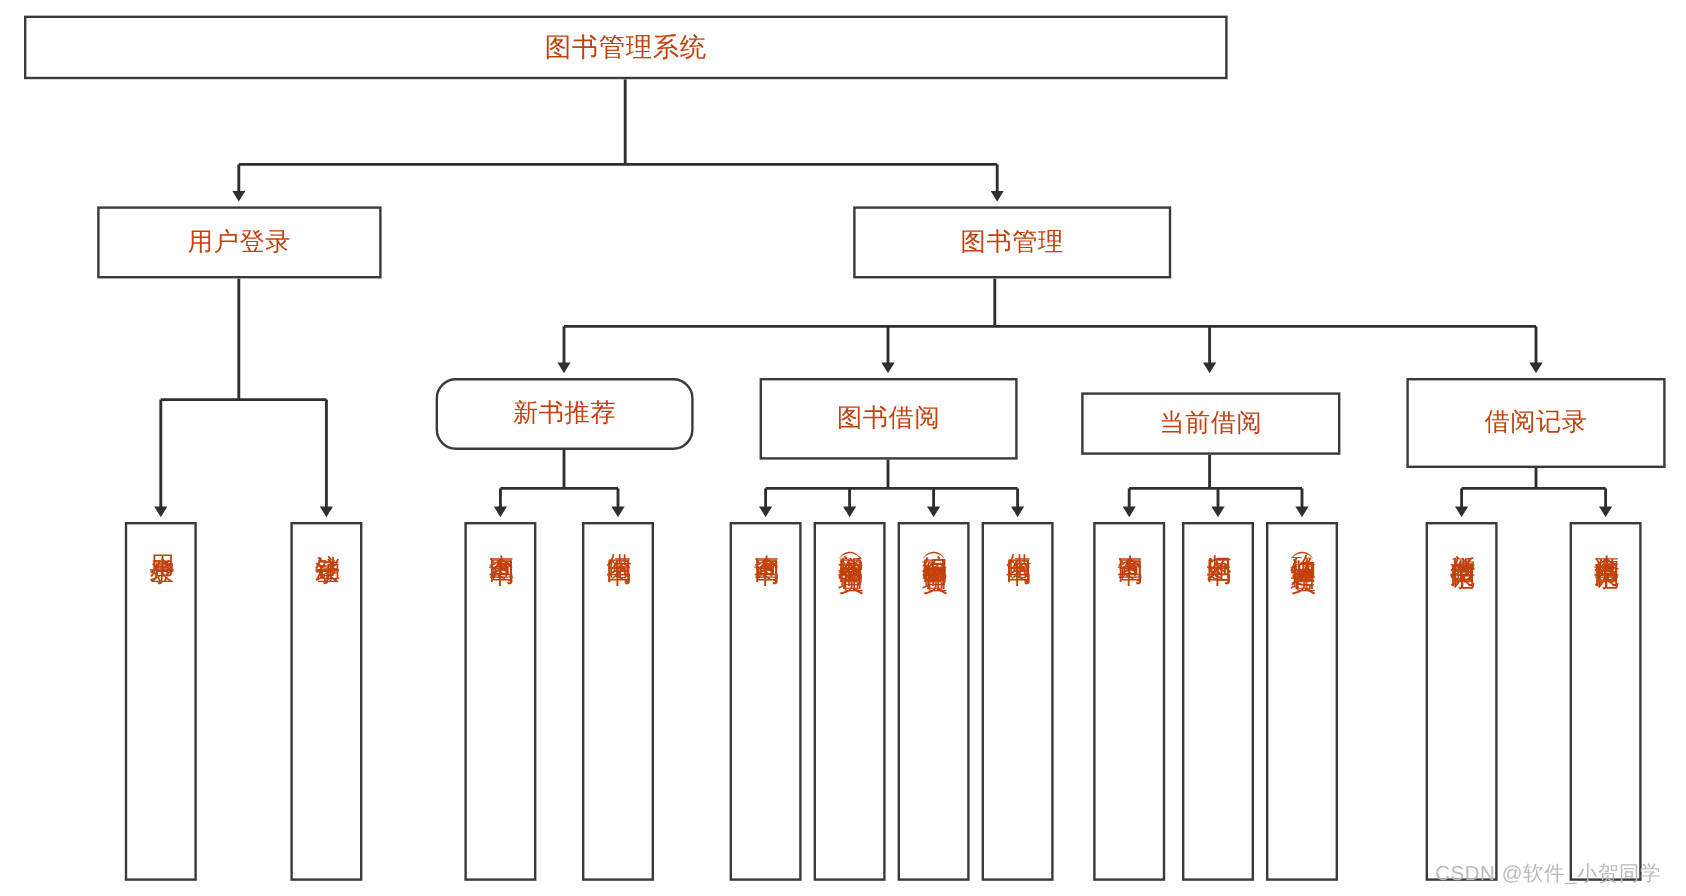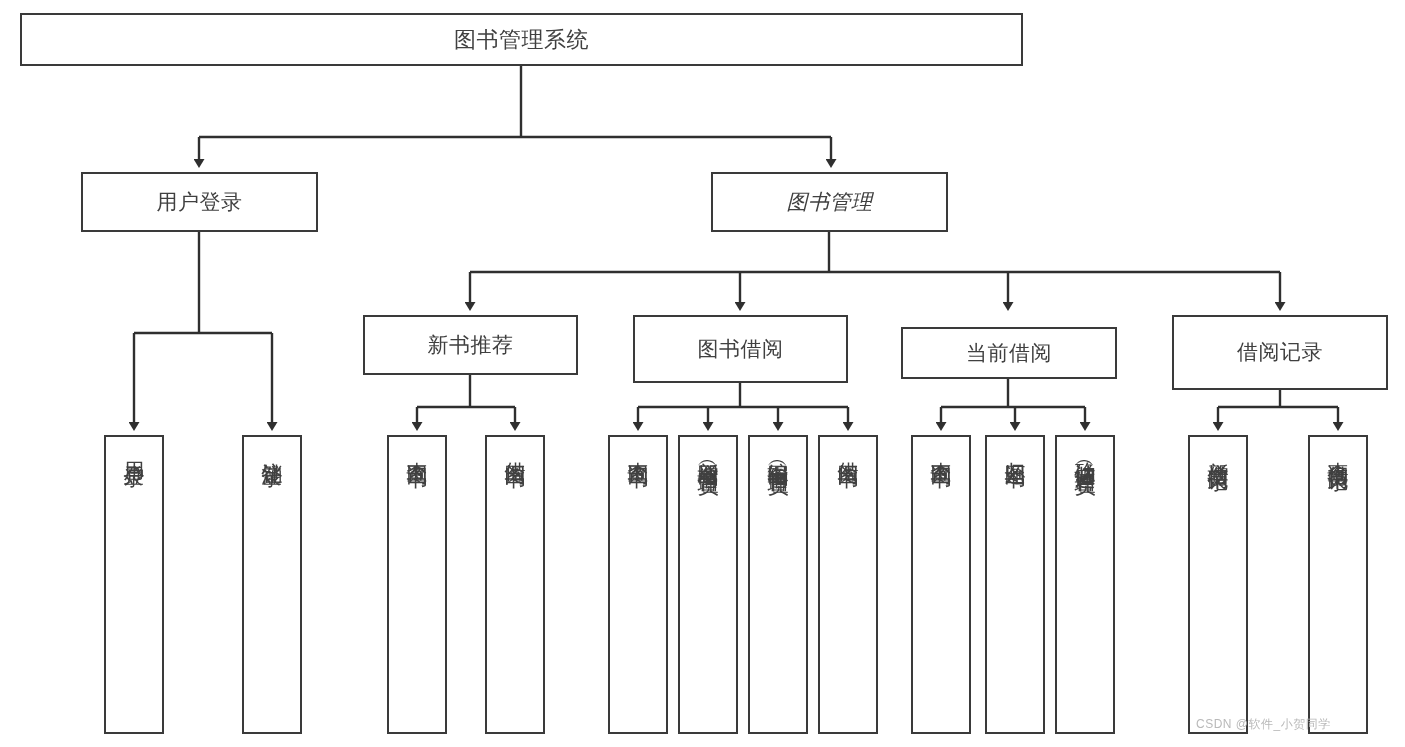--- a/index.html
+++ b/index.html
@@ -27,21 +27,21 @@
   }
   .node {
     position: absolute;
     box-sizing: border-box;
     background: #ffffff;
     border: 2px solid #3a3a3a;
     display: flex;
     align-items: center;
     justify-content: center;
     text-align: center;
-    color: #404040;
+    color: #c2410c;
   }
   .node .label {
     display: block;
     line-height: 1.18;
     letter-spacing: 0.5px;
   }
   .node.horiz .label {
     font-size: 21px;
     writing-mode: horizontal-tb;
   }
@@ -52,21 +52,21 @@
   .node.vert .label {
     writing-mode: vertical-rl;
     text-orientation: upright;
     font-size: 21px;
     letter-spacing: 2px;
     line-height: 1.05;
   }
   .node.root .label { font-size: 22px; }
   .watermark {
     position: absolute;
-    font-size: 12px;
+    font-size: 17px;
     color: #b9b9b9;
     white-space: nowrap;
     letter-spacing: 0.5px;
     user-select: none;
   }
 </style>
 </head>
 <body>
 
 <div id="canvas">
@@ -121,25 +121,25 @@
     </g>
   </svg>
 
   <div class="node horiz root" style="left:20px; top:13px; width:1003px; height:53px;">
     <span class="label">图书管理系统</span>
   </div>
 
   <div class="node horiz" style="left:81px; top:172px; width:237px; height:60px;">
     <span class="label">用户登录</span>
   </div>
-  <div class="node horiz" style="left:711px; top:172px; width:237px; height:60px;font-style:italic;">
+  <div class="node horiz" style="left:711px; top:172px; width:265px; height:60px;">
     <span class="label">图书管理</span>
   </div>
 
-  <div class="node horiz" style="left:363px; top:315px; width:215px; height:60px;">
+  <div class="node horiz" style="left:363px; top:315px; width:215px; height:60px;border-radius:17px;">
     <span class="label">新书推荐</span>
   </div>
   <div class="node horiz" style="left:633px; top:315px; width:215px; height:68px;">
     <span class="label">图书借阅</span>
   </div>
   <div class="node horiz" style="left:901px; top:327px; width:216px; height:52px;">
     <span class="label">当前借阅</span>
   </div>
   <div class="node horiz" style="left:1172px; top:315px; width:216px; height:75px;">
     <span class="label">借阅记录</span>

